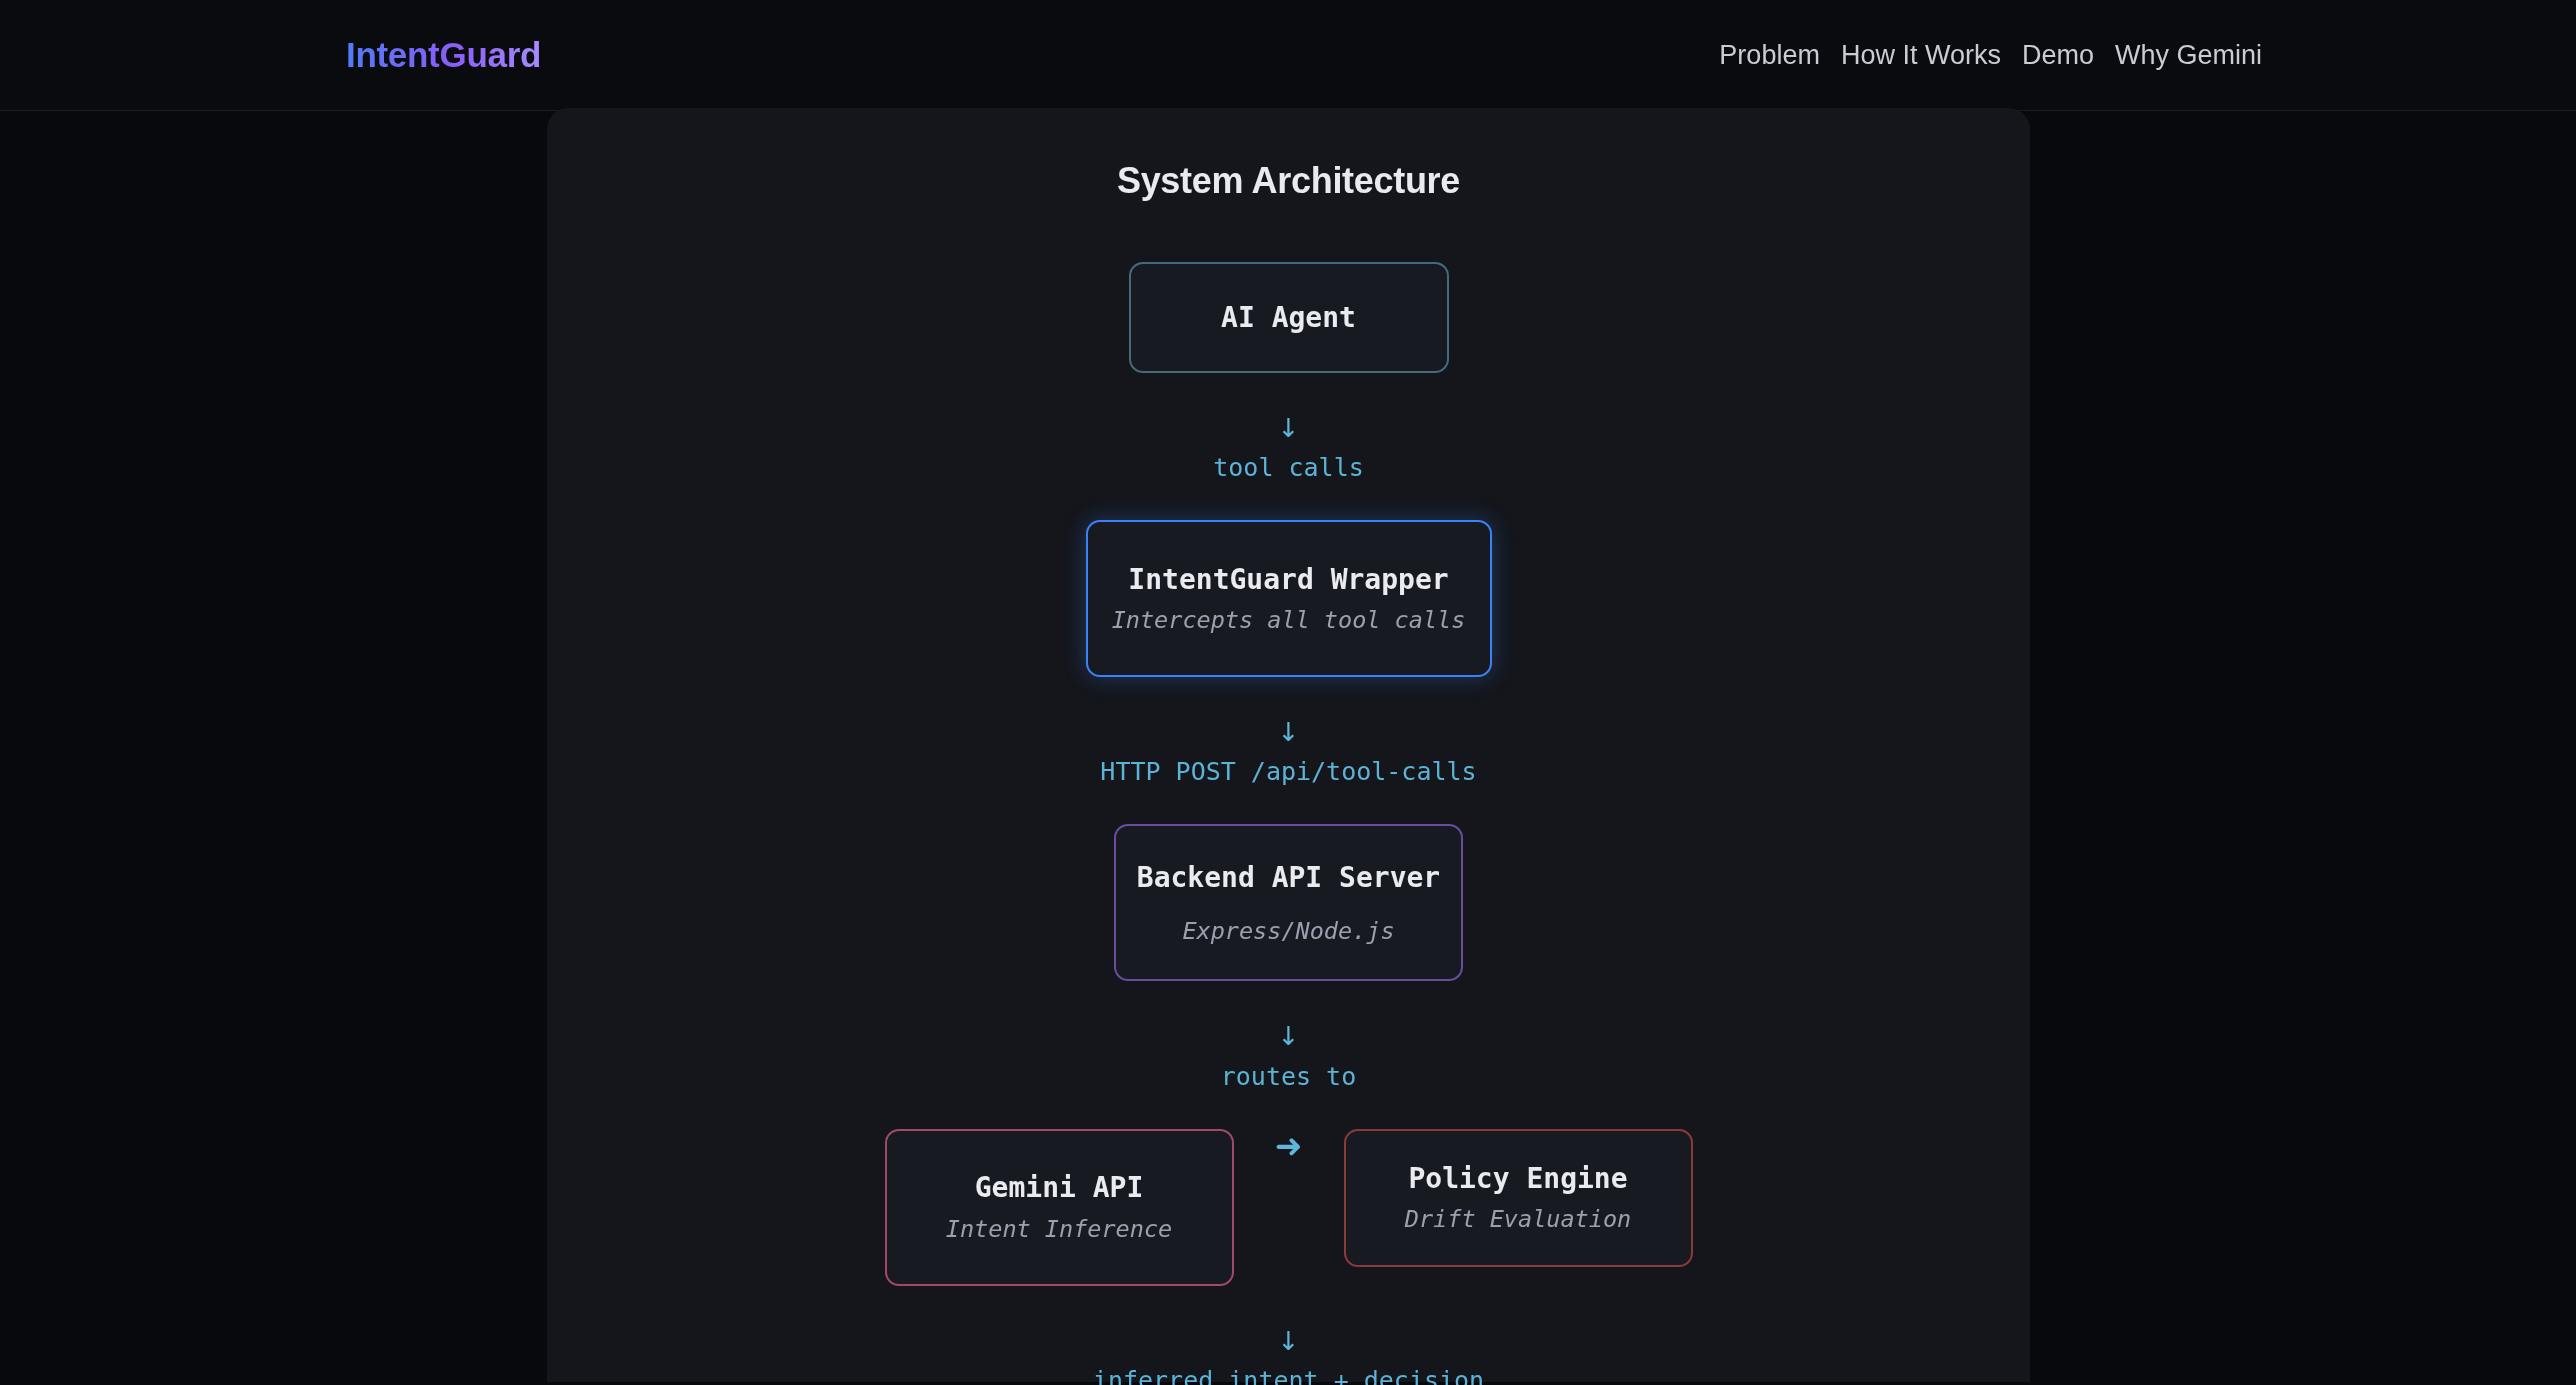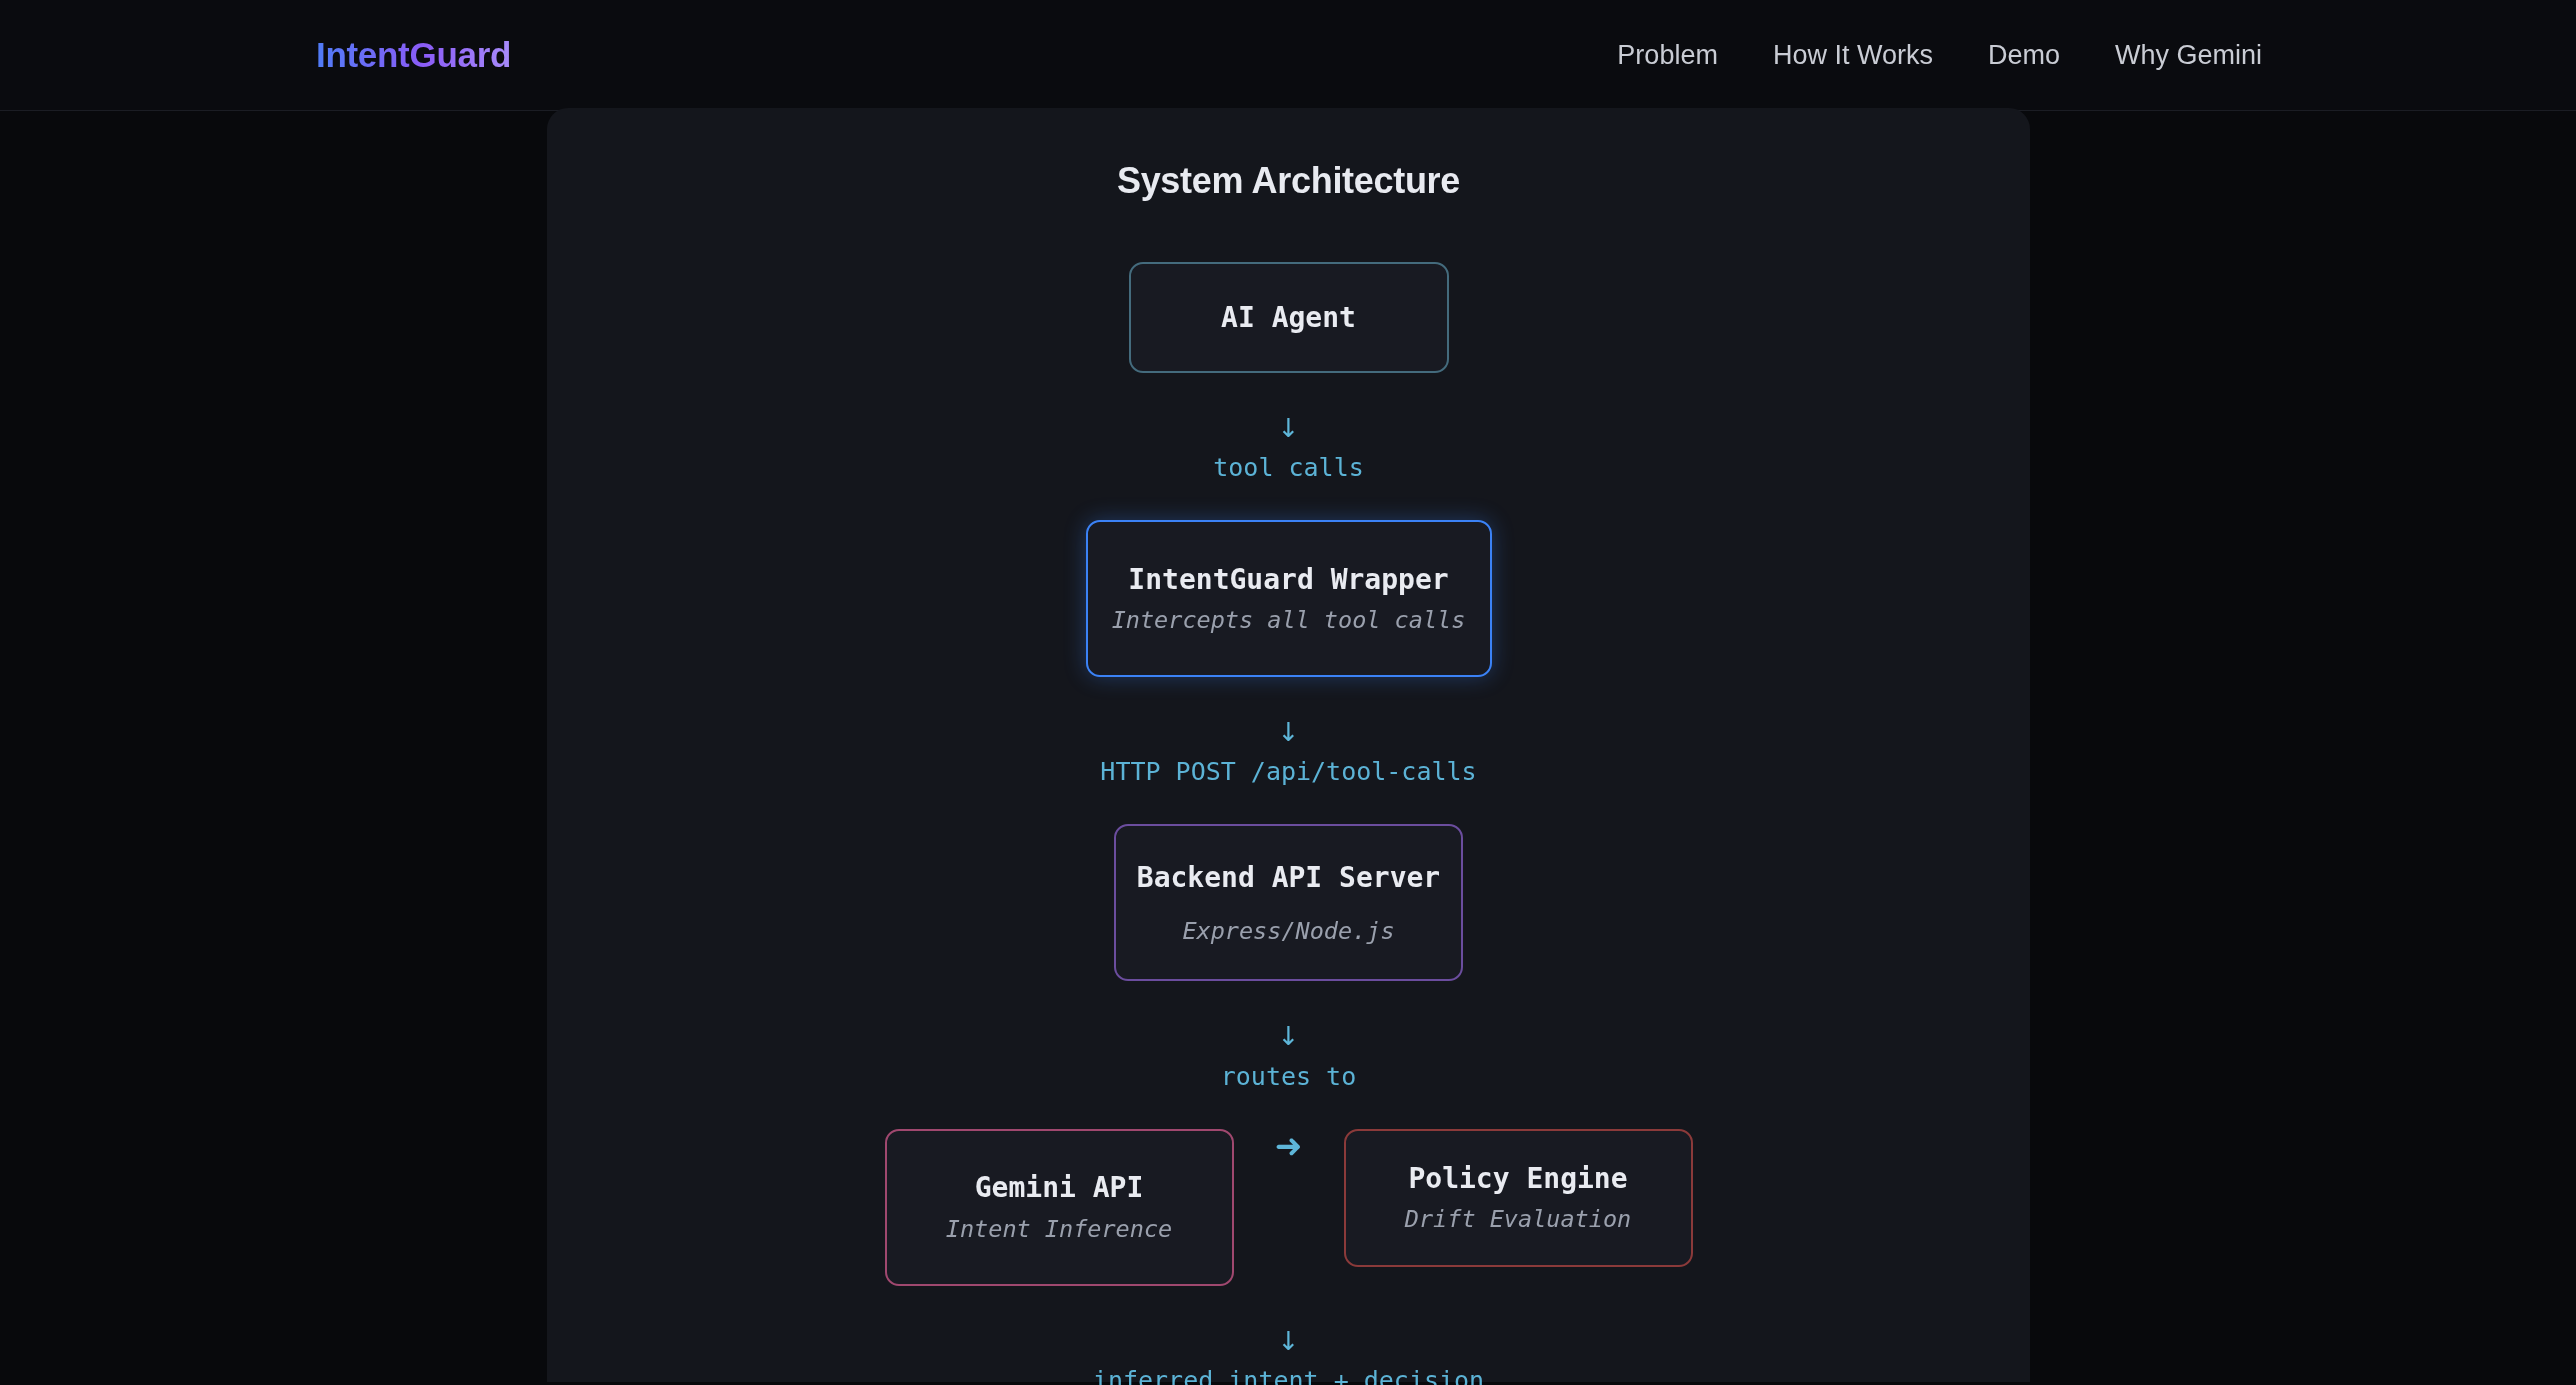--- a/index.html
+++ b/index.html
@@ -11,29 +11,29 @@
   }
 
   
   .site-header{
     position:absolute; top:0; left:0; width:2576px; height:111px;
     background:#0a0b0f;
     border-bottom:0.9px solid #1b1d24;
     display:flex; align-items:center;
   }
   .brand{
-    position:absolute; left:316px;
+    position:absolute; left:346px;
     font-size:35px; font-weight:700; letter-spacing:-0.3px;
     background:linear-gradient(90deg,#4f7cf7 0%,#8b5cf6 55%,#a78bfa 100%);
     -webkit-background-clip:text; background-clip:text; color:transparent;
     -webkit-text-fill-color:transparent;
   }
   .nav{
     position:absolute; right:314px;
-    display:flex; align-items:center; gap:55px;
+    display:flex; align-items:center; gap:21px;
   }
   .nav-link{
     color:#c9ccd4; font-size:27px; font-weight:400; white-space:nowrap;
     cursor:pointer;
   }
 
   
   .panel{
     position:absolute; left:547px; top:108px;
     width:1483px; height:1274px;

